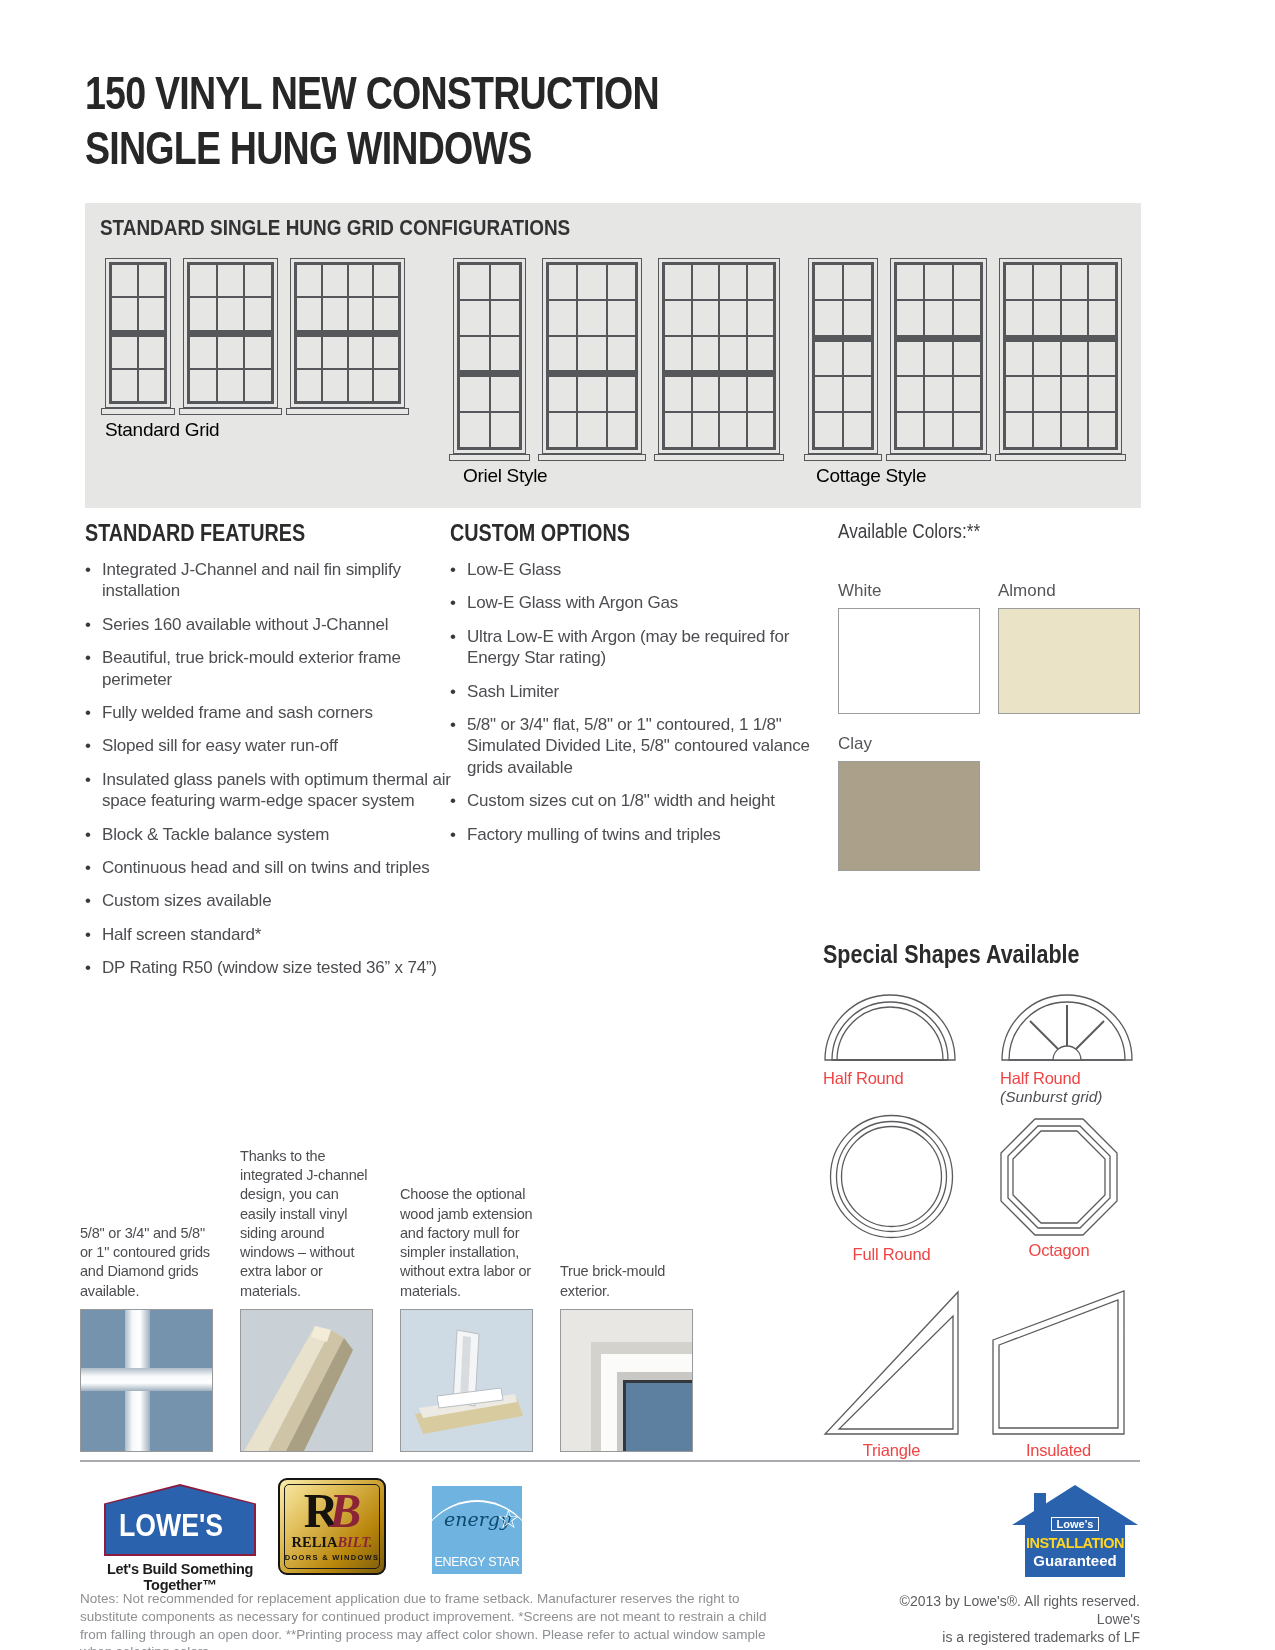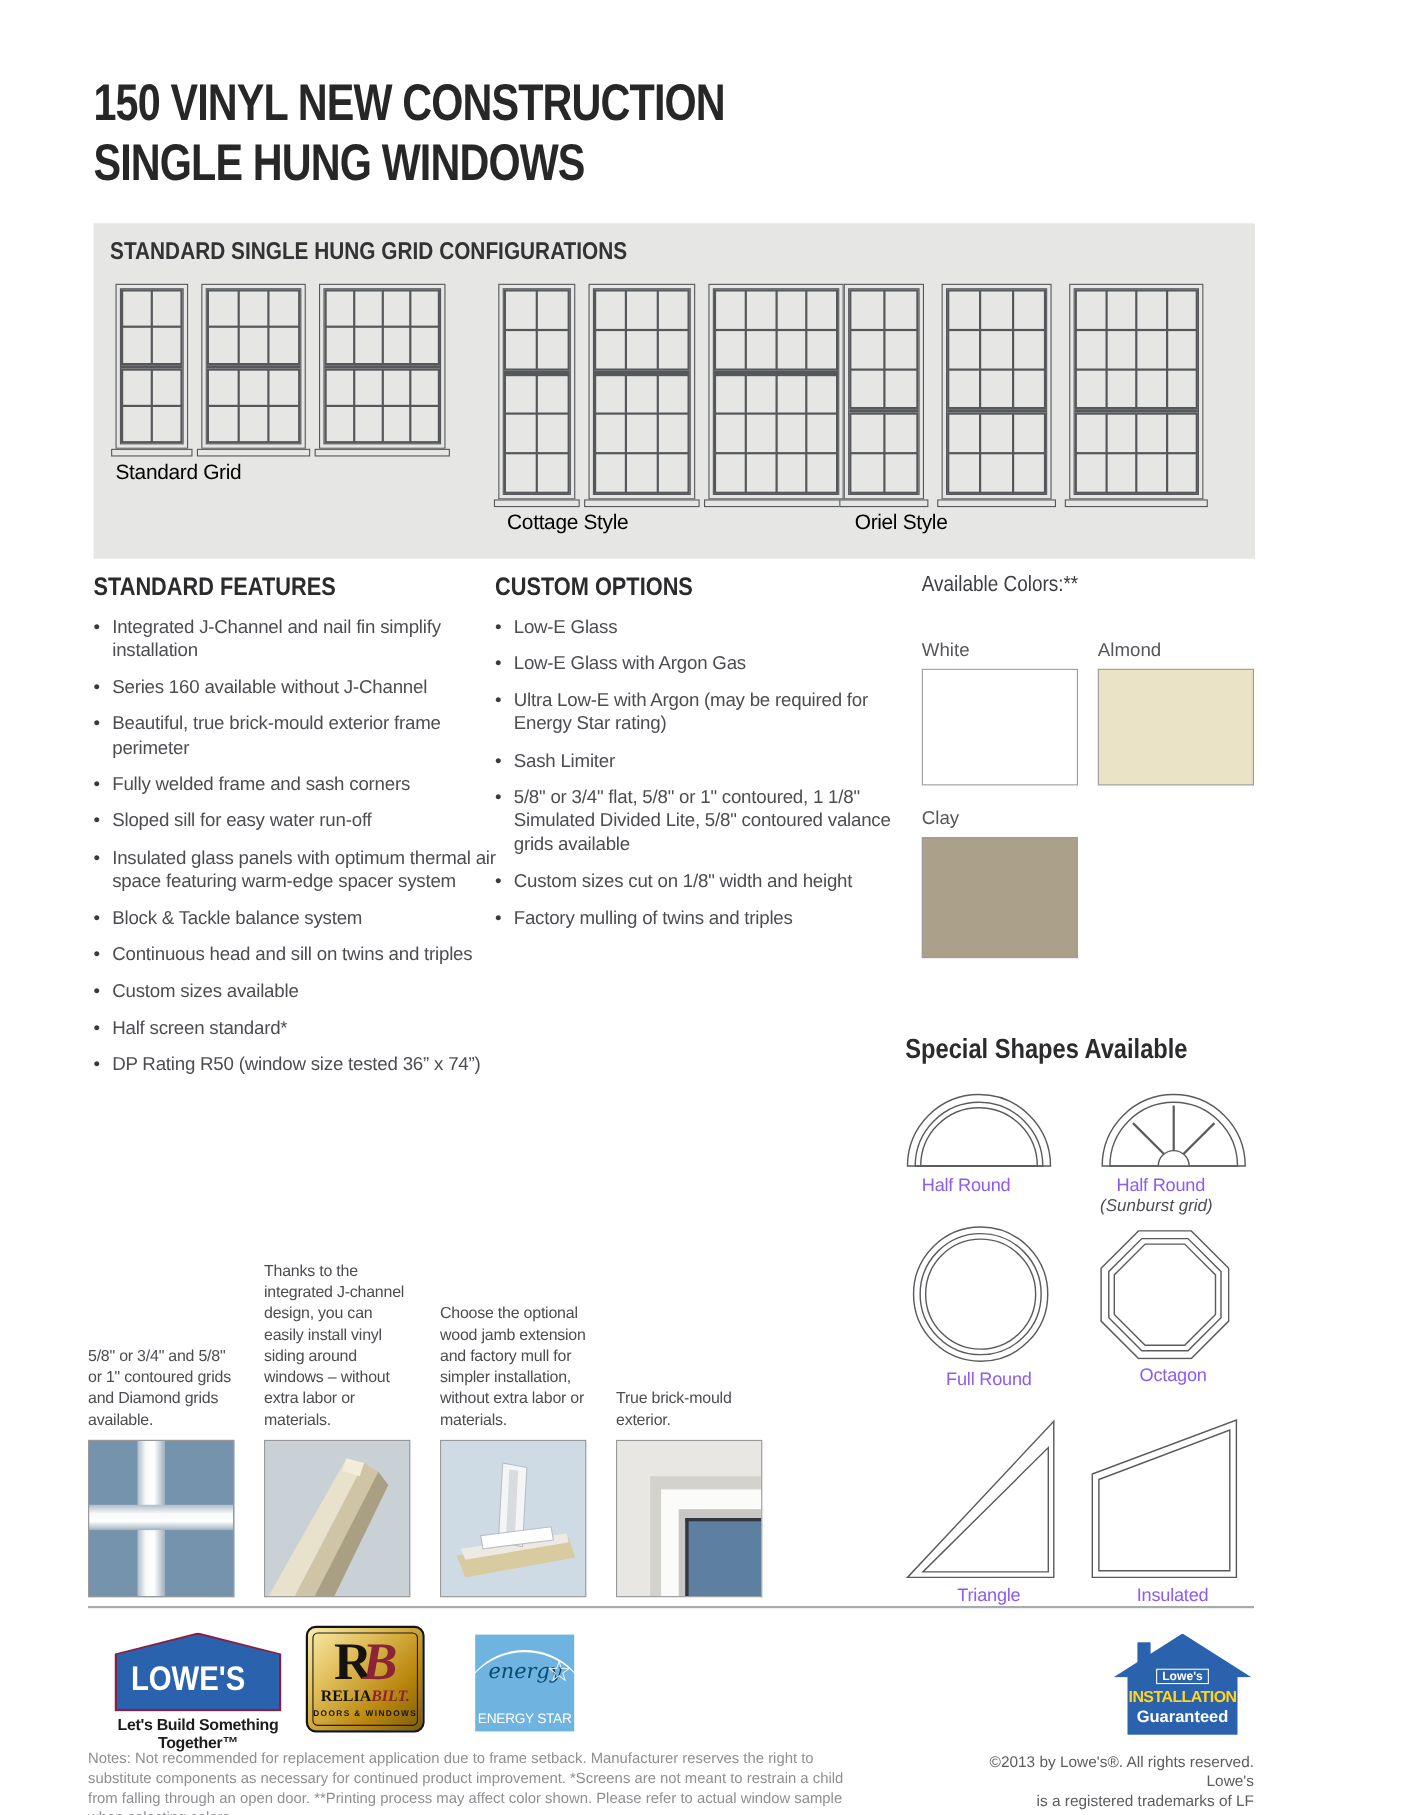--- a/index.html
+++ b/index.html
@@ -41,21 +41,21 @@
   .colors-h{font-size:20px;color:#3d3e41;margin:0 0 8px 0;font-weight:normal;}
   .swatches{position:relative;width:302px;}
   .swatch-block{position:absolute;width:165px;}
   .sw-label{font-size:17px;color:#55565a;margin-bottom:7px;}
   .sw-box{width:142px;height:106px;border:1px solid #9b9c9e;box-sizing:border-box;}
 
   
   .shapes{position:absolute;left:823px;top:940px;width:320px;height:515px;}
   .shapes-h{font-size:25px;font-weight:bold;color:#2b2b2d;}
   .shape-cell{position:absolute;}
-  .shape-label{font-size:16.5px;color:#8b5cf6;margin-top:5px;letter-spacing:-0.2px;margin-left:15px;}
+  .shape-label{font-size:16.5px;color:#ef4444;margin-top:5px;letter-spacing:-0.2px;}
   .shape-sub{font-size:15.5px;font-style:italic;color:#4e4f53;}
   .shape-cell svg{display:block;}
   .shape-cell.ctr .shape-label{text-align:center;}
 
   
   .callout{position:absolute;top:1118px;width:133px;height:334px;display:flex;
            flex-direction:column;justify-content:flex-end;}
   .cap{font-size:14.5px;line-height:1.33;color:#4c4d51;letter-spacing:-0.2px;margin-bottom:8px;}
   .photo{width:133px;height:143px;border:1px solid #98999b;position:relative;
          overflow:hidden;box-sizing:border-box;flex:none;}
@@ -203,20 +203,100 @@
                   <div class="pane"></div>
                   <div class="pane"></div>
                   <div class="pane"></div>
                 </div>
               </div>
               <div class="sill"></div>
             </div>
           </div>
           <div class="win-label" style="margin-left: 0px;">Standard Grid</div>
         </div>
+        <div class="win-group" style="margin-right: 28px;">
+          <div class="win-row" style="gap: 16px;">
+            <div class="window" style="width: 73px; height: 196px;">
+              <div class="win-inner">
+                <div class="sash" style="flex-grow: 3; grid-template-columns: repeat(2, 1fr);">
+                  <div class="pane"></div>
+                  <div class="pane"></div>
+                  <div class="pane"></div>
+                  <div class="pane"></div>
+                  <div class="pane"></div>
+                  <div class="pane"></div>
+                </div>
+                <div class="rail"></div>
+                <div class="sash" style="flex-grow: 2; grid-template-columns: repeat(2, 1fr);">
+                  <div class="pane"></div>
+                  <div class="pane"></div>
+                  <div class="pane"></div>
+                  <div class="pane"></div>
+                </div>
+              </div>
+              <div class="sill"></div>
+            </div>
+            <div class="window" style="width: 100px; height: 196px;">
+              <div class="win-inner">
+                <div class="sash" style="flex-grow: 3; grid-template-columns: repeat(3, 1fr);">
+                  <div class="pane"></div>
+                  <div class="pane"></div>
+                  <div class="pane"></div>
+                  <div class="pane"></div>
+                  <div class="pane"></div>
+                  <div class="pane"></div>
+                  <div class="pane"></div>
+                  <div class="pane"></div>
+                  <div class="pane"></div>
+                </div>
+                <div class="rail"></div>
+                <div class="sash" style="flex-grow: 2; grid-template-columns: repeat(3, 1fr);">
+                  <div class="pane"></div>
+                  <div class="pane"></div>
+                  <div class="pane"></div>
+                  <div class="pane"></div>
+                  <div class="pane"></div>
+                  <div class="pane"></div>
+                </div>
+              </div>
+              <div class="sill"></div>
+            </div>
+            <div class="window" style="width: 122px; height: 196px;">
+              <div class="win-inner">
+                <div class="sash" style="flex-grow: 3; grid-template-columns: repeat(4, 1fr);">
+                  <div class="pane"></div>
+                  <div class="pane"></div>
+                  <div class="pane"></div>
+                  <div class="pane"></div>
+                  <div class="pane"></div>
+                  <div class="pane"></div>
+                  <div class="pane"></div>
+                  <div class="pane"></div>
+                  <div class="pane"></div>
+                  <div class="pane"></div>
+                  <div class="pane"></div>
+                  <div class="pane"></div>
+                </div>
+                <div class="rail"></div>
+                <div class="sash" style="flex-grow: 2; grid-template-columns: repeat(4, 1fr);">
+                  <div class="pane"></div>
+                  <div class="pane"></div>
+                  <div class="pane"></div>
+                  <div class="pane"></div>
+                  <div class="pane"></div>
+                  <div class="pane"></div>
+                  <div class="pane"></div>
+                  <div class="pane"></div>
+                </div>
+              </div>
+              <div class="sill"></div>
+            </div>
+          </div>
+          <div class="win-label" style="margin-left: 10px;">Oriel Style</div>
+        </div>
         <div class="win-group" style="margin-right: 0px;">
           <div class="win-row" style="gap: 12px;">
             <div class="window" style="width: 70px; height: 196px;">
               <div class="win-inner">
                 <div class="sash" style="flex-grow: 2; grid-template-columns: repeat(2, 1fr);">
                   <div class="pane"></div>
                   <div class="pane"></div>
                   <div class="pane"></div>
                   <div class="pane"></div>
                 </div>
@@ -282,100 +362,20 @@
                   <div class="pane"></div>
                   <div class="pane"></div>
                   <div class="pane"></div>
                   <div class="pane"></div>
                 </div>
               </div>
               <div class="sill"></div>
             </div>
           </div>
           <div class="win-label" style="margin-left: 8px;">Cottage Style</div>
-        </div>
-        <div class="win-group" style="margin-right: 28px;">
-          <div class="win-row" style="gap: 16px;">
-            <div class="window" style="width: 73px; height: 196px;">
-              <div class="win-inner">
-                <div class="sash" style="flex-grow: 3; grid-template-columns: repeat(2, 1fr);">
-                  <div class="pane"></div>
-                  <div class="pane"></div>
-                  <div class="pane"></div>
-                  <div class="pane"></div>
-                  <div class="pane"></div>
-                  <div class="pane"></div>
-                </div>
-                <div class="rail"></div>
-                <div class="sash" style="flex-grow: 2; grid-template-columns: repeat(2, 1fr);">
-                  <div class="pane"></div>
-                  <div class="pane"></div>
-                  <div class="pane"></div>
-                  <div class="pane"></div>
-                </div>
-              </div>
-              <div class="sill"></div>
-            </div>
-            <div class="window" style="width: 100px; height: 196px;">
-              <div class="win-inner">
-                <div class="sash" style="flex-grow: 3; grid-template-columns: repeat(3, 1fr);">
-                  <div class="pane"></div>
-                  <div class="pane"></div>
-                  <div class="pane"></div>
-                  <div class="pane"></div>
-                  <div class="pane"></div>
-                  <div class="pane"></div>
-                  <div class="pane"></div>
-                  <div class="pane"></div>
-                  <div class="pane"></div>
-                </div>
-                <div class="rail"></div>
-                <div class="sash" style="flex-grow: 2; grid-template-columns: repeat(3, 1fr);">
-                  <div class="pane"></div>
-                  <div class="pane"></div>
-                  <div class="pane"></div>
-                  <div class="pane"></div>
-                  <div class="pane"></div>
-                  <div class="pane"></div>
-                </div>
-              </div>
-              <div class="sill"></div>
-            </div>
-            <div class="window" style="width: 122px; height: 196px;">
-              <div class="win-inner">
-                <div class="sash" style="flex-grow: 3; grid-template-columns: repeat(4, 1fr);">
-                  <div class="pane"></div>
-                  <div class="pane"></div>
-                  <div class="pane"></div>
-                  <div class="pane"></div>
-                  <div class="pane"></div>
-                  <div class="pane"></div>
-                  <div class="pane"></div>
-                  <div class="pane"></div>
-                  <div class="pane"></div>
-                  <div class="pane"></div>
-                  <div class="pane"></div>
-                  <div class="pane"></div>
-                </div>
-                <div class="rail"></div>
-                <div class="sash" style="flex-grow: 2; grid-template-columns: repeat(4, 1fr);">
-                  <div class="pane"></div>
-                  <div class="pane"></div>
-                  <div class="pane"></div>
-                  <div class="pane"></div>
-                  <div class="pane"></div>
-                  <div class="pane"></div>
-                  <div class="pane"></div>
-                  <div class="pane"></div>
-                </div>
-              </div>
-              <div class="sill"></div>
-            </div>
-          </div>
-          <div class="win-label" style="margin-left: 10px;">Oriel Style</div>
         </div>
       </div>
   </div>
 
   <div class="col col1">
     <div class="section-h">
       <span class="cond85">STANDARD FEATURES</span>
     </div>
     <ul class="blist">
         <li>Integrated J-Channel and nail fin simplify installation</li>

